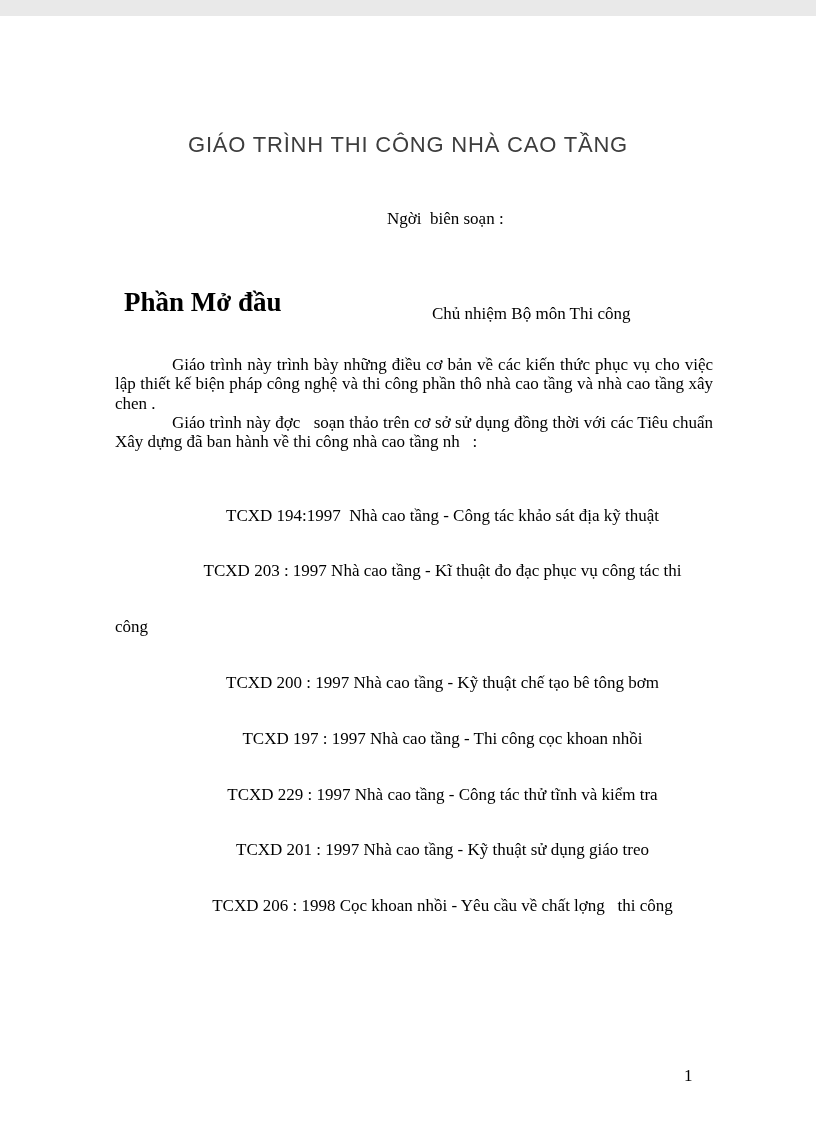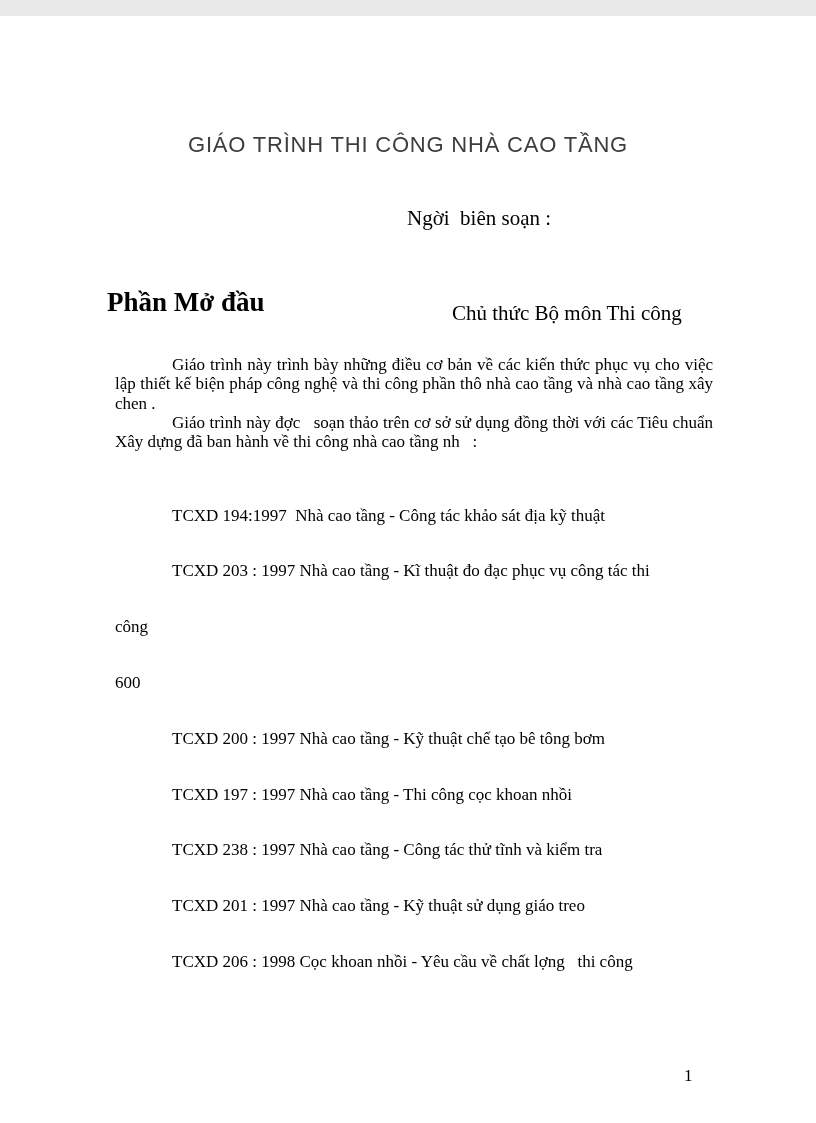--- a/index.html
+++ b/index.html
@@ -15,46 +15,46 @@
   .doc-title {
     position:absolute; top:116px; left:0; width:816px;
     text-align:center;
     font-family:"Liberation Sans", sans-serif;
     font-weight:400;
     font-size:22px;
     letter-spacing:0.8px;
     color:#3d3d3d;
   }
   .byline {
-    position:absolute; top:155px; left:407px;
-    font-size:21px; line-height:19px;
+    position:absolute; top:155px; left:387px;
+    font-size:17px; line-height:19px;
     white-space:pre-wrap;
   }
   .byline-lines { margin-left:45px; }
   .section-heading {
-    position:absolute; top:271px; left:107px;
+    position:absolute; top:271px; left:124px;
     font-size:27px; font-weight:bold;
     margin:0;
   }
   .body-text {
     position:absolute; top:339px; left:115px; width:598px;
     font-size:17px; line-height:19.3px;
   }
   .body-text p {
     margin:0;
     text-align:justify;
     text-indent:57px;
     white-space:pre-wrap;
   }
   .standards {
     margin-top:18px;
     line-height:18.6px;
     white-space:pre-wrap;
   }
-  .std-first { padding-left:57px; }
+  .std-first { padding-left:57px;text-align:center; }
   .std-hang  { padding-left:0; }
   .std-cont  { padding-left:245px; }
   .page-number {
     position:absolute; top:1050px; left:684px;
     font-size:17px;
   }
   .footer-dots {
     position:absolute; top:1116px; left:24px; width:768px;
     border-top:2px dotted #cbcbcb;
     height:0;
@@ -63,38 +63,37 @@
 </head>
 <body>
 
 <div class="page">
 
   <div class="doc-title">GIÁO TRÌNH THI CÔNG NHÀ CAO TẦNG</div>
 
   <div class="byline">
     <div>Ngời  biên soạn :</div>
     <div class="byline-lines">
-      <div>Chủ thức Bộ môn Thi công</div>
+      <div>Chủ nhiệm Bộ môn Thi công</div>
     </div>
   </div>
 
   <h1 class="section-heading">Phần Mở đầu</h1>
 
   <div class="body-text">
     <p>Giáo trình này trình bày những điều cơ bản về các kiến thức phục vụ cho việc lập thiết kế biện pháp công nghệ và thi công phần thô nhà cao tầng và nhà cao tầng xây chen .</p>
     <p>Giáo trình này đợc   soạn thảo trên cơ sở sử dụng đồng thời với các Tiêu chuẩn Xây dựng đã ban hành về thi công nhà cao tầng nh   :</p>
 
     <div class="standards">
       <div class="std-first">TCXD 194:1997  Nhà cao tầng - Công tác khảo sát địa kỹ thuật</div>
       <div class="std-first">TCXD 203 : 1997 Nhà cao tầng - Kĩ thuật đo đạc phục vụ công tác thi</div>
       <div class="std-hang">công</div>
-      <div class="std-hang">600</div>
       <div class="std-first">TCXD 200 : 1997 Nhà cao tầng - Kỹ thuật chế tạo bê tông bơm</div>
       <div class="std-first">TCXD 197 : 1997 Nhà cao tầng - Thi công cọc khoan nhồi</div>
-      <div class="std-first">TCXD 238 : 1997 Nhà cao tầng - Công tác thử tĩnh và kiểm tra</div>
+      <div class="std-first">TCXD 229 : 1997 Nhà cao tầng - Công tác thử tĩnh và kiểm tra</div>
       <div class="std-first">TCXD 201 : 1997 Nhà cao tầng - Kỹ thuật sử dụng giáo treo</div>
       <div class="std-first">TCXD 206 : 1998 Cọc khoan nhồi - Yêu cầu về chất lợng   thi công</div>
     </div>
 
   </div>
 
   <div class="page-number">1</div>
 
   <div class="footer-dots"></div>
 

